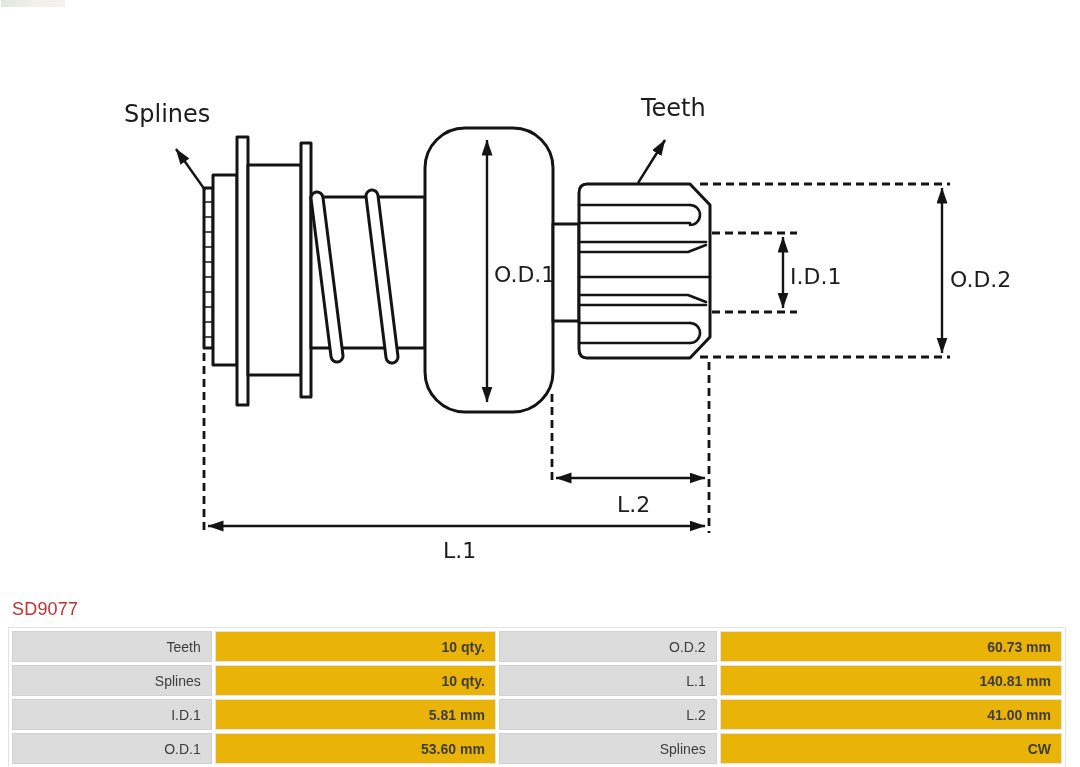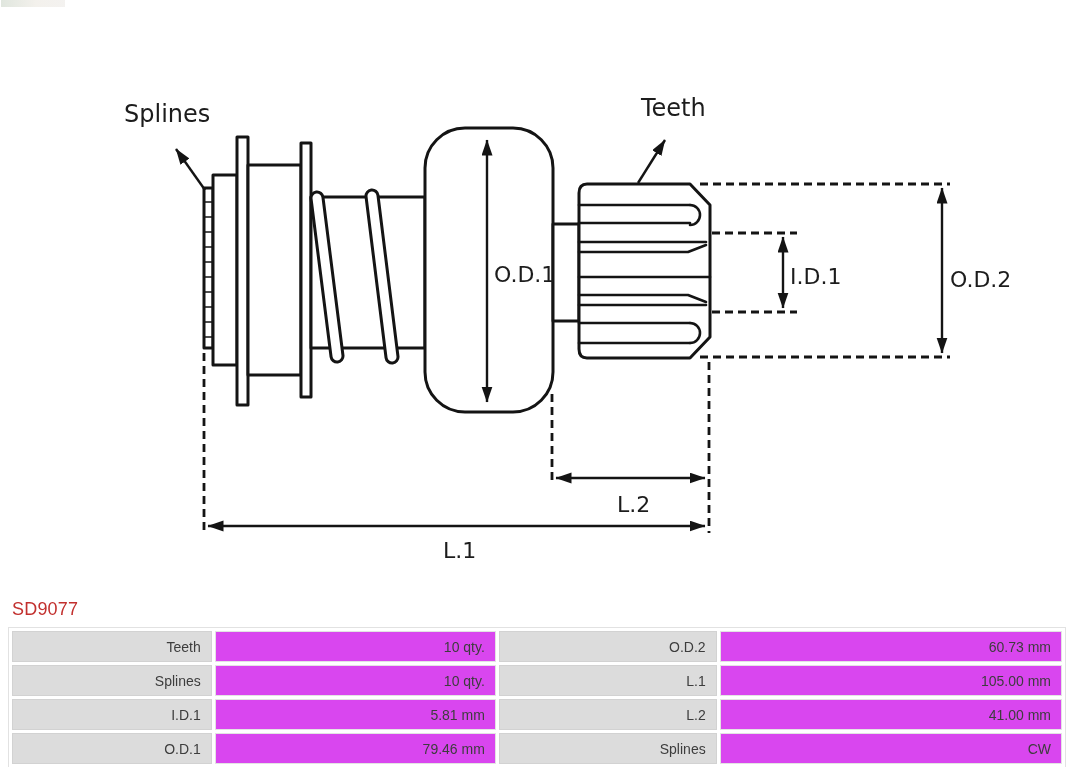--- a/index.html
+++ b/index.html
@@ -27,21 +27,21 @@
   .spec-table{
     position:absolute;left:8px;top:627px;width:1058px;
     border:1px solid #e2e2e2;border-collapse:separate;border-spacing:3px;
     table-layout:fixed;
   }
   .spec-table td{
     height:29px;font-size:14px;color:#3d3d3d;
     text-align:right;padding:0 10px;overflow:hidden;white-space:nowrap;
   }
   td.spec-label{background:#dcdcdc;border:1px solid #d2d2d2;}
-  td.spec-value{background:#d946ef;border:1px solid #e3e3e3;}
+  td.spec-value{background:#eab308;border:1px solid #e3e3e3;font-weight:bold;}
 </style>
 </head>
 <body>
 
 <div class="logo-remnant"></div>
 
 <svg class="drawing-svg" width="1080" height="596" viewBox="0 0 1080 596">
   <defs>
     <marker id="ah" markerUnits="userSpaceOnUse" markerWidth="18" markerHeight="13" refX="15.5" refY="5.5" orient="auto-start-reverse">
       <path d="M0,0 L16,5.5 L0,11 Z" fill="#141414"></path>
@@ -145,28 +145,28 @@
     <tr>
       <td class="spec-label">Teeth</td>
       <td class="spec-value">10 qty.</td>
       <td class="spec-label">O.D.2</td>
       <td class="spec-value">60.73 mm</td>
     </tr>
     <tr>
       <td class="spec-label">Splines</td>
       <td class="spec-value">10 qty.</td>
       <td class="spec-label">L.1</td>
-      <td class="spec-value">105.00 mm</td>
+      <td class="spec-value">140.81 mm</td>
     </tr>
     <tr>
       <td class="spec-label">I.D.1</td>
       <td class="spec-value">5.81 mm</td>
       <td class="spec-label">L.2</td>
       <td class="spec-value">41.00 mm</td>
     </tr>
     <tr>
       <td class="spec-label">O.D.1</td>
-      <td class="spec-value">79.46 mm</td>
+      <td class="spec-value">53.60 mm</td>
       <td class="spec-label">Splines</td>
       <td class="spec-value">CW</td>
     </tr>
   </tbody>
 </table>
 
 </body></html>

